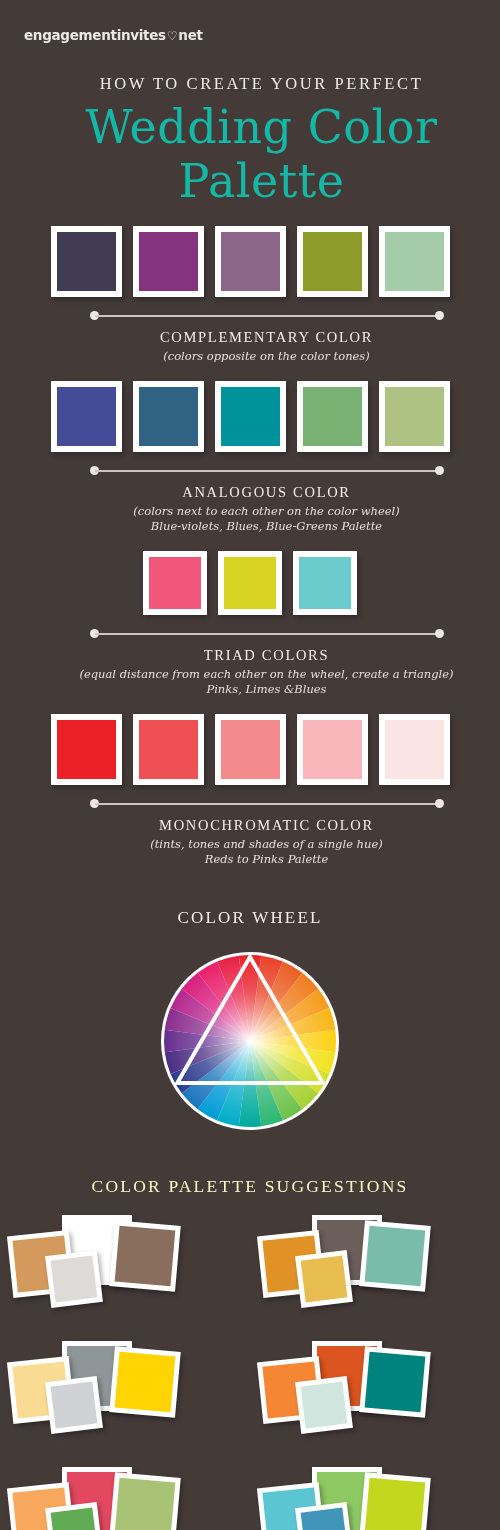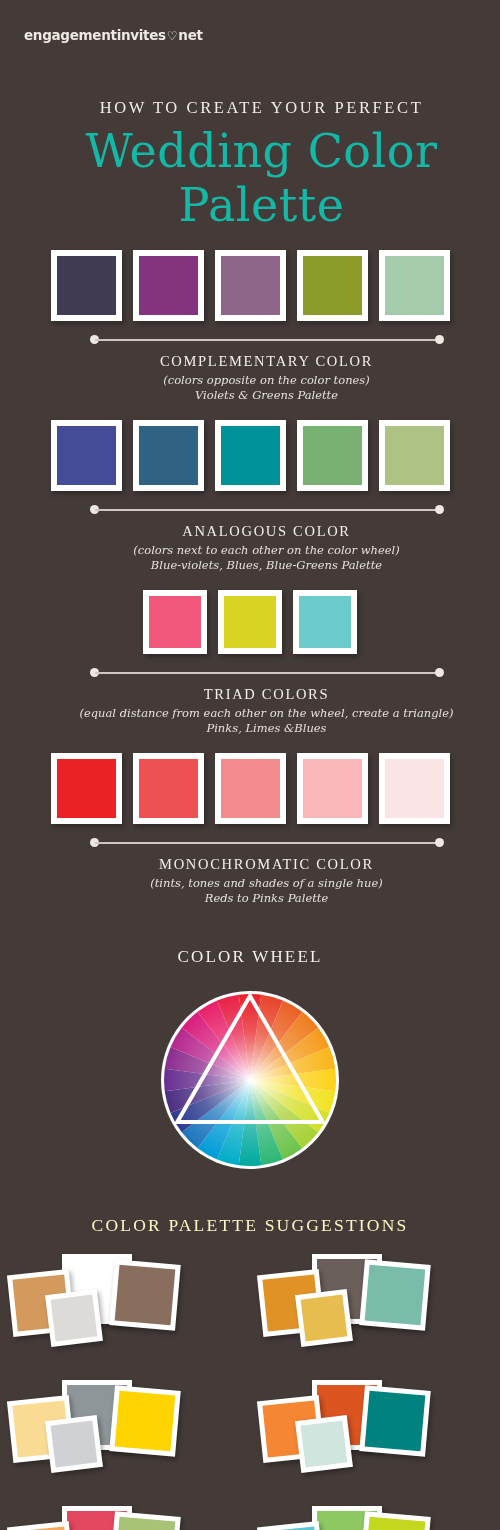--- a/index.html
+++ b/index.html
@@ -26,21 +26,21 @@
     font-size: 13.5px;
     color: #efe9e4;
     letter-spacing: -0.3px;
     display: flex;
     align-items: center;
     gap: 1px;
   }
   .logo .heart { font-size: 12px; position: relative; top: 1px; }
 
   
-  .title-block { text-align: center; margin-top: 28px; padding-left: 23px; }
+  .title-block { text-align: center; margin-top: 4px; padding-left: 23px; }
   .kicker {
     font-family: "Liberation Serif", serif;
     font-size: 16.5px;
     letter-spacing: 2.6px;
     color: #f2ece7;
     text-transform: uppercase;
   }
   .headline {
     font-family: "DejaVu Serif", serif;
     font-size: 46px;
@@ -191,21 +191,20 @@
       </div>
     </div>
     <div class="section-caption">
       <div class="divider">
         <div class="dot left"></div>
         <div class="line"></div>
         <div class="dot right"></div>
       </div>
       <div class="cap-title">COMPLEMENTARY COLOR</div>
       <div class="cap-sub">(colors opposite on the color tones)</div>
-      <div class="cap-sub2">Violets &amp; Greens Palette</div>
     </div>
     <div class="swatch-row">
       <div class="swatch">
         <div class="fill" style="background: rgb(69, 76, 151);"></div>
       </div>
       <div class="swatch">
         <div class="fill" style="background: rgb(48, 99, 131);"></div>
       </div>
       <div class="swatch">
         <div class="fill" style="background: rgb(0, 146, 154);"></div>

